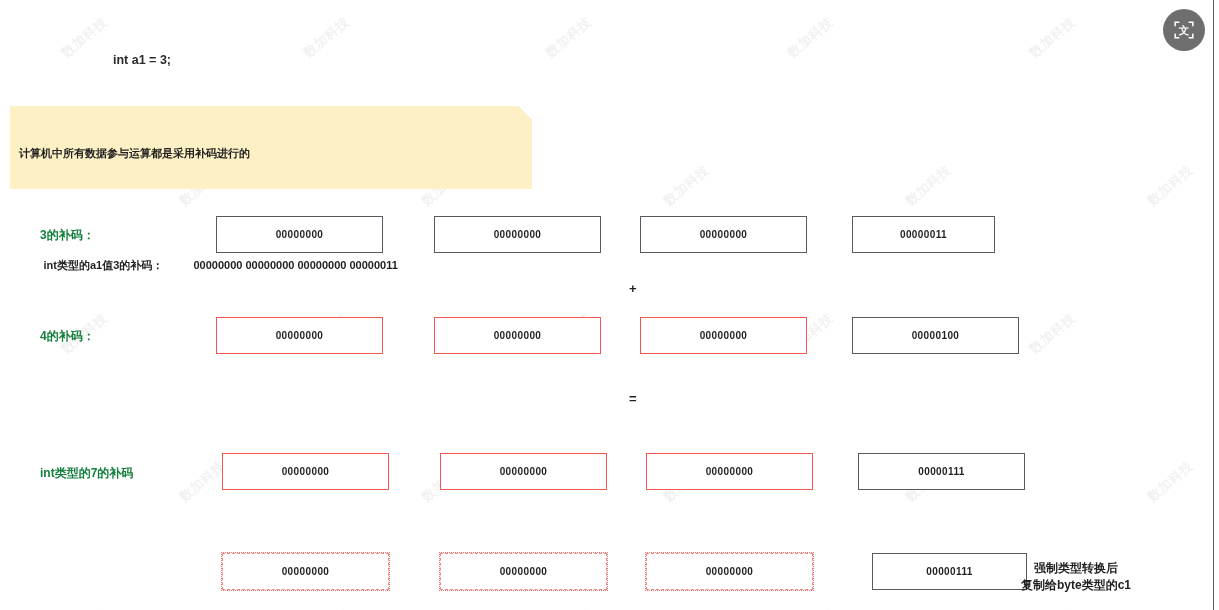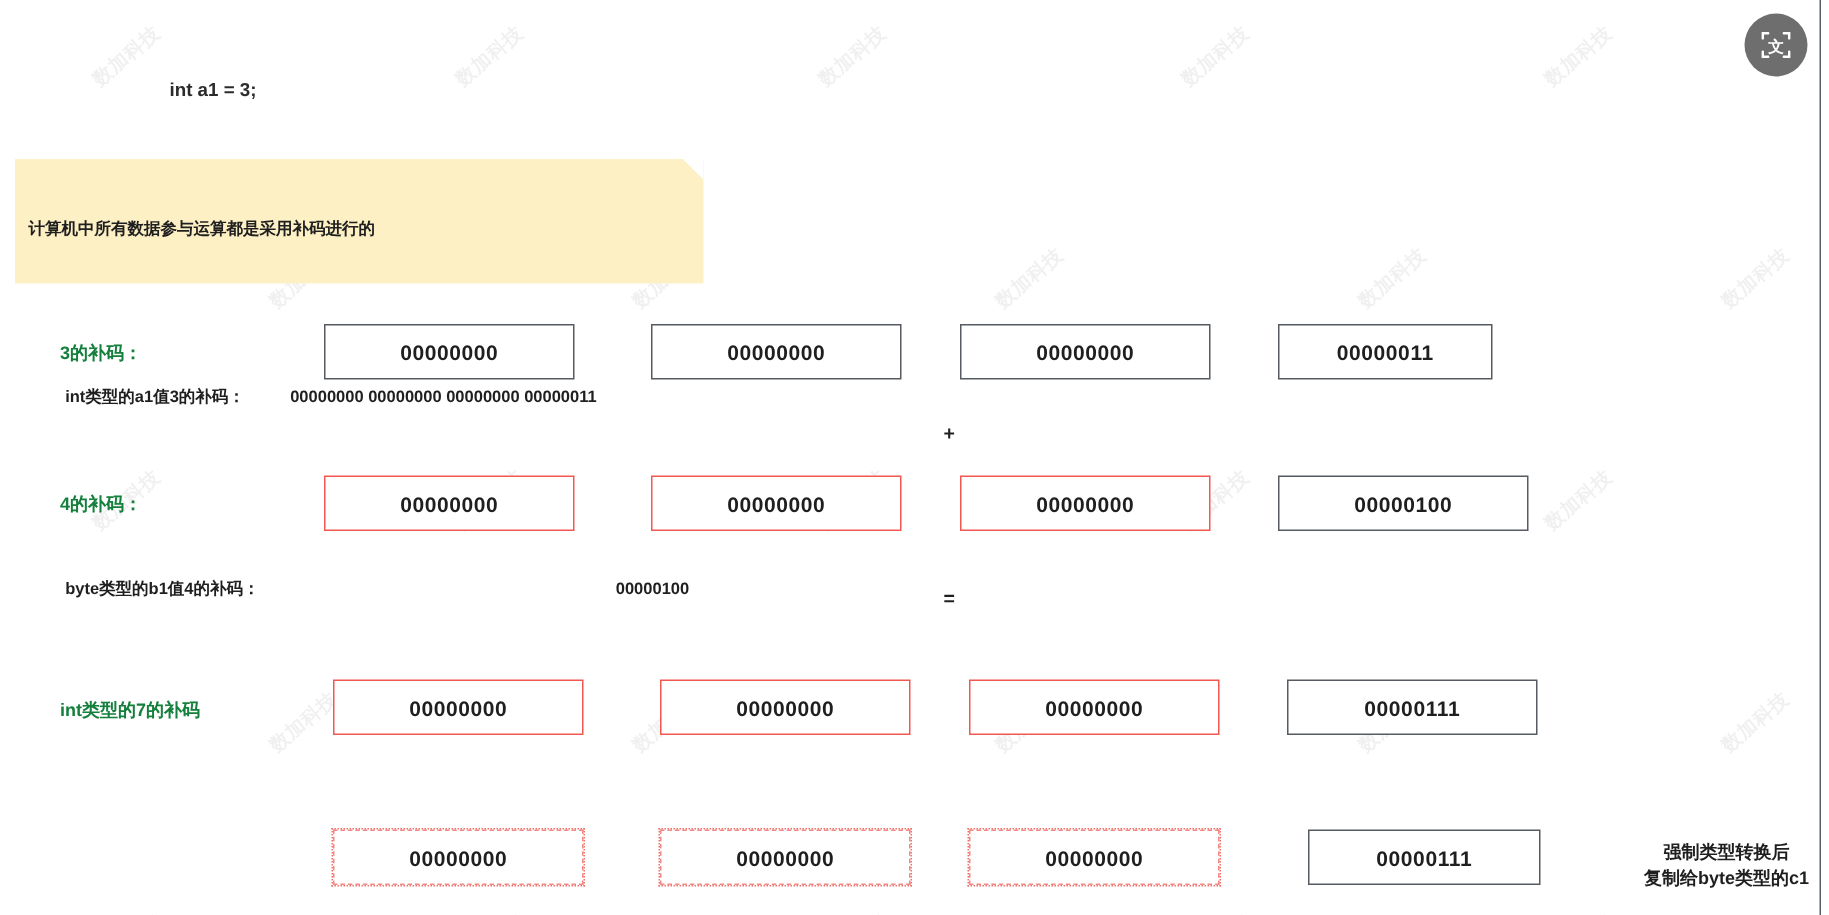--- a/index.html
+++ b/index.html
@@ -49,21 +49,21 @@
     color: #2b2b2b;
     line-height: 18.5px;
     white-space: pre;
   }
 
   
   .note {
     position: absolute;
     left: 10px;
     top: 106px;
-    width: 459px;
+    width: 522px;
     height: 83px;
     background: #fdf0c4;
     z-index: 3;
   }
   .note-fold {
     position: absolute;
     right: 0;
     top: 0;
     width: 14px;
     height: 14px;
@@ -119,21 +119,21 @@
     color: #15803d;
     white-space: nowrap;
   }
   .bitbox {
     position: absolute;
     height: 37px;
     background: #ffffff;
     display: flex;
     align-items: center;
     justify-content: center;
-    font-size: 14px;
+    font-size: 10px;
     font-weight: 700;
     color: #1f1f1f;
     letter-spacing: 0.4px;
   }
   .bitbox.solid-dark { border: 1.6px solid #555b60; }
   .bitbox.solid-red  { border: 1.4px solid #f2584f; }
   .bitbox.dashdot-red {
     border: 1.6px dashed #f08a86;
   }
   .bitbox.dashdot-red::before {
@@ -234,23 +234,20 @@
 
   <div class="note">
     <div class="note-fold">
       <div class="note-fold-inner"></div>
     </div>
     <div class="note-lines">
       <span class="note-line">计算机中所有数据参与运算都是采用补码进行的</span>
       <span class="note-row">
         <span class="note-label">int类型的a1值3的补码：</span><span class="note-bits">00000000 00000000 00000000 00000011</span>
       </span>
-      <span class="note-row">
-        <span class="note-label">byte类型的b1值4的补码：</span><span class="note-bits indent-right">00000100</span>
-      </span>
     </div>
   </div>
 
   <div class="op" style="left:629px; top:281px;">+</div>
 
   <div class="op" style="left:629px; top:391px;">=</div>
 
   <div class="row">
     <div class="row-label" style="left:40px; top:227px;">3的补码：</div>
     <div class="bitbox solid-dark" style="left:216px; top:216px; width:167px;">00000000</div>
@@ -275,21 +272,21 @@
     <div class="bitbox solid-dark" style="left:858px; top:453px; width:167px;">00000111</div>
   </div>
 
   <div class="row">
     <div class="bitbox dashdot-red" style="left:222px; top:553px; width:167px;">00000000</div>
     <div class="bitbox dashdot-red" style="left:440px; top:553px; width:167px;">00000000</div>
     <div class="bitbox dashdot-red" style="left:646px; top:553px; width:167px;">00000000</div>
     <div class="bitbox solid-dark" style="left:872px; top:553px; width:155px;">00000111</div>
   </div>
 
-  <div class="caption" style="left:1096px; top:560px;">
+  <div class="caption" style="left:1021px; top:560px;">
     <div>强制类型转换后</div>
     <div>复制给byte类型的c1</div>
   </div>
 
   <div class="fab">
     <svg width="24" height="24" viewBox="0 0 24 24">
       <g fill="none" stroke="#ffffff" stroke-width="1.6" stroke-linecap="round">
         <path d="M3.2 7.6 V4.2 H6.8"></path>
         <path d="M20.8 7.6 V4.2 H17.2"></path>
         <path d="M3.2 16.4 V19.8 H6.8"></path>

